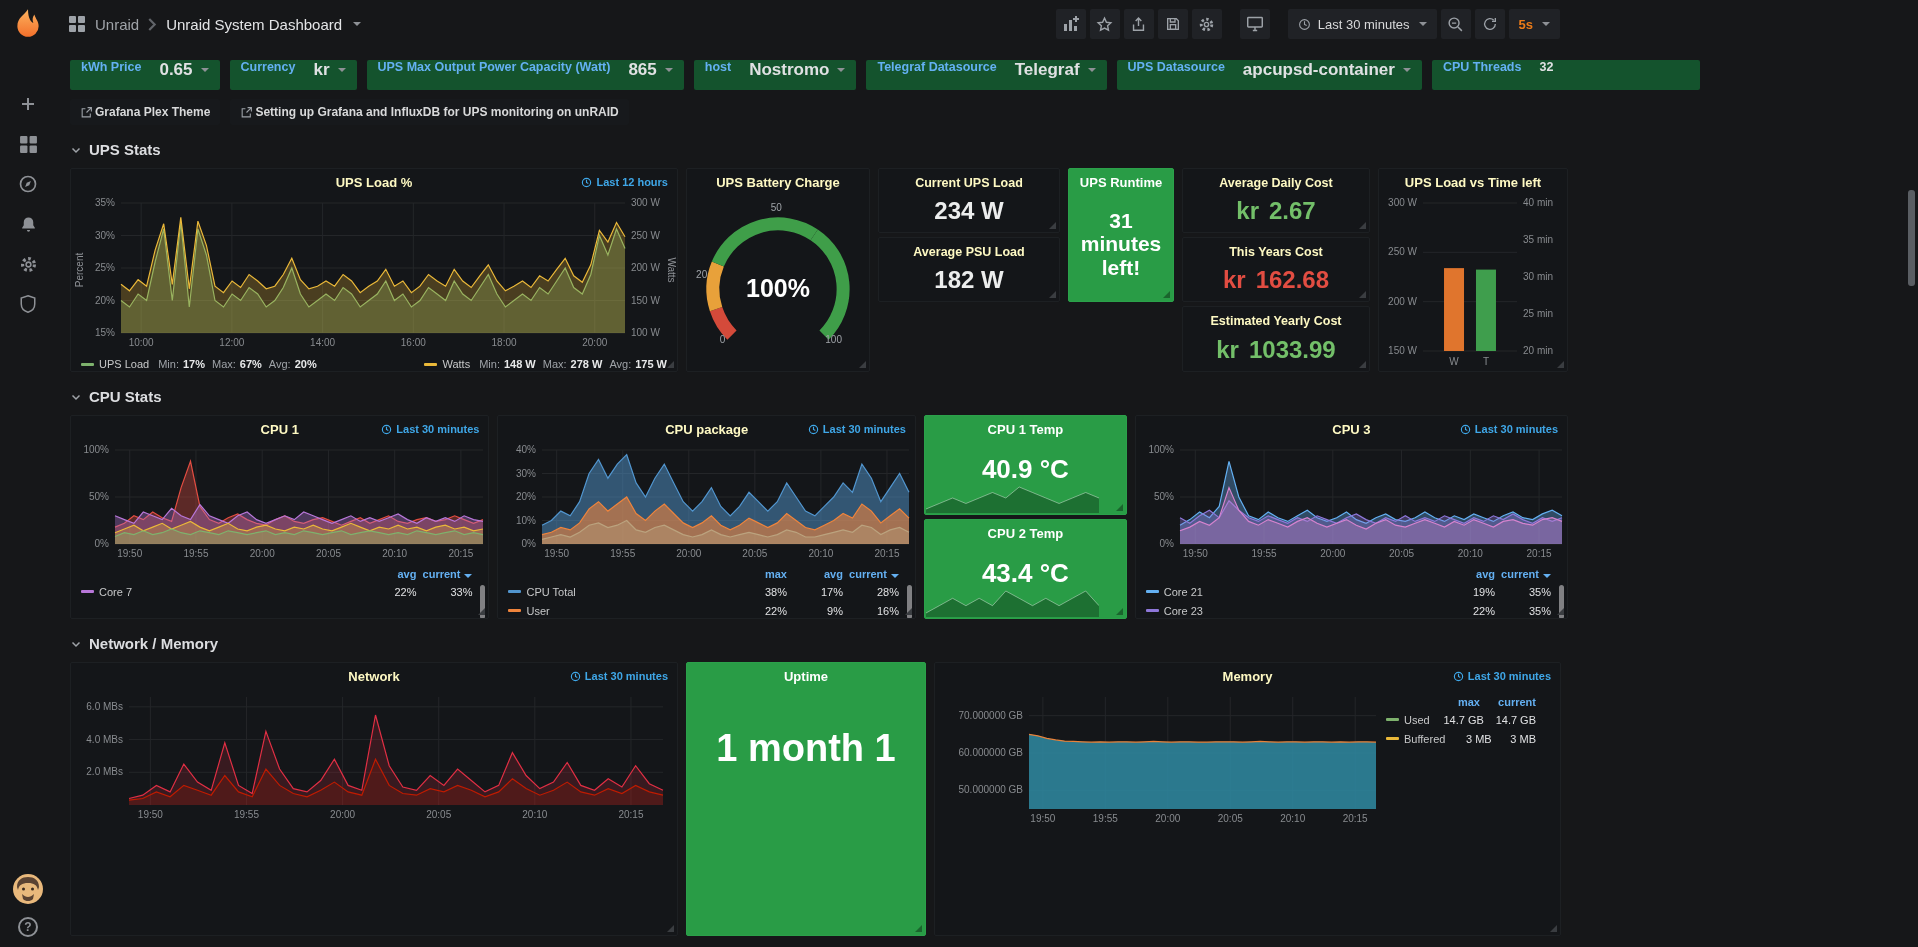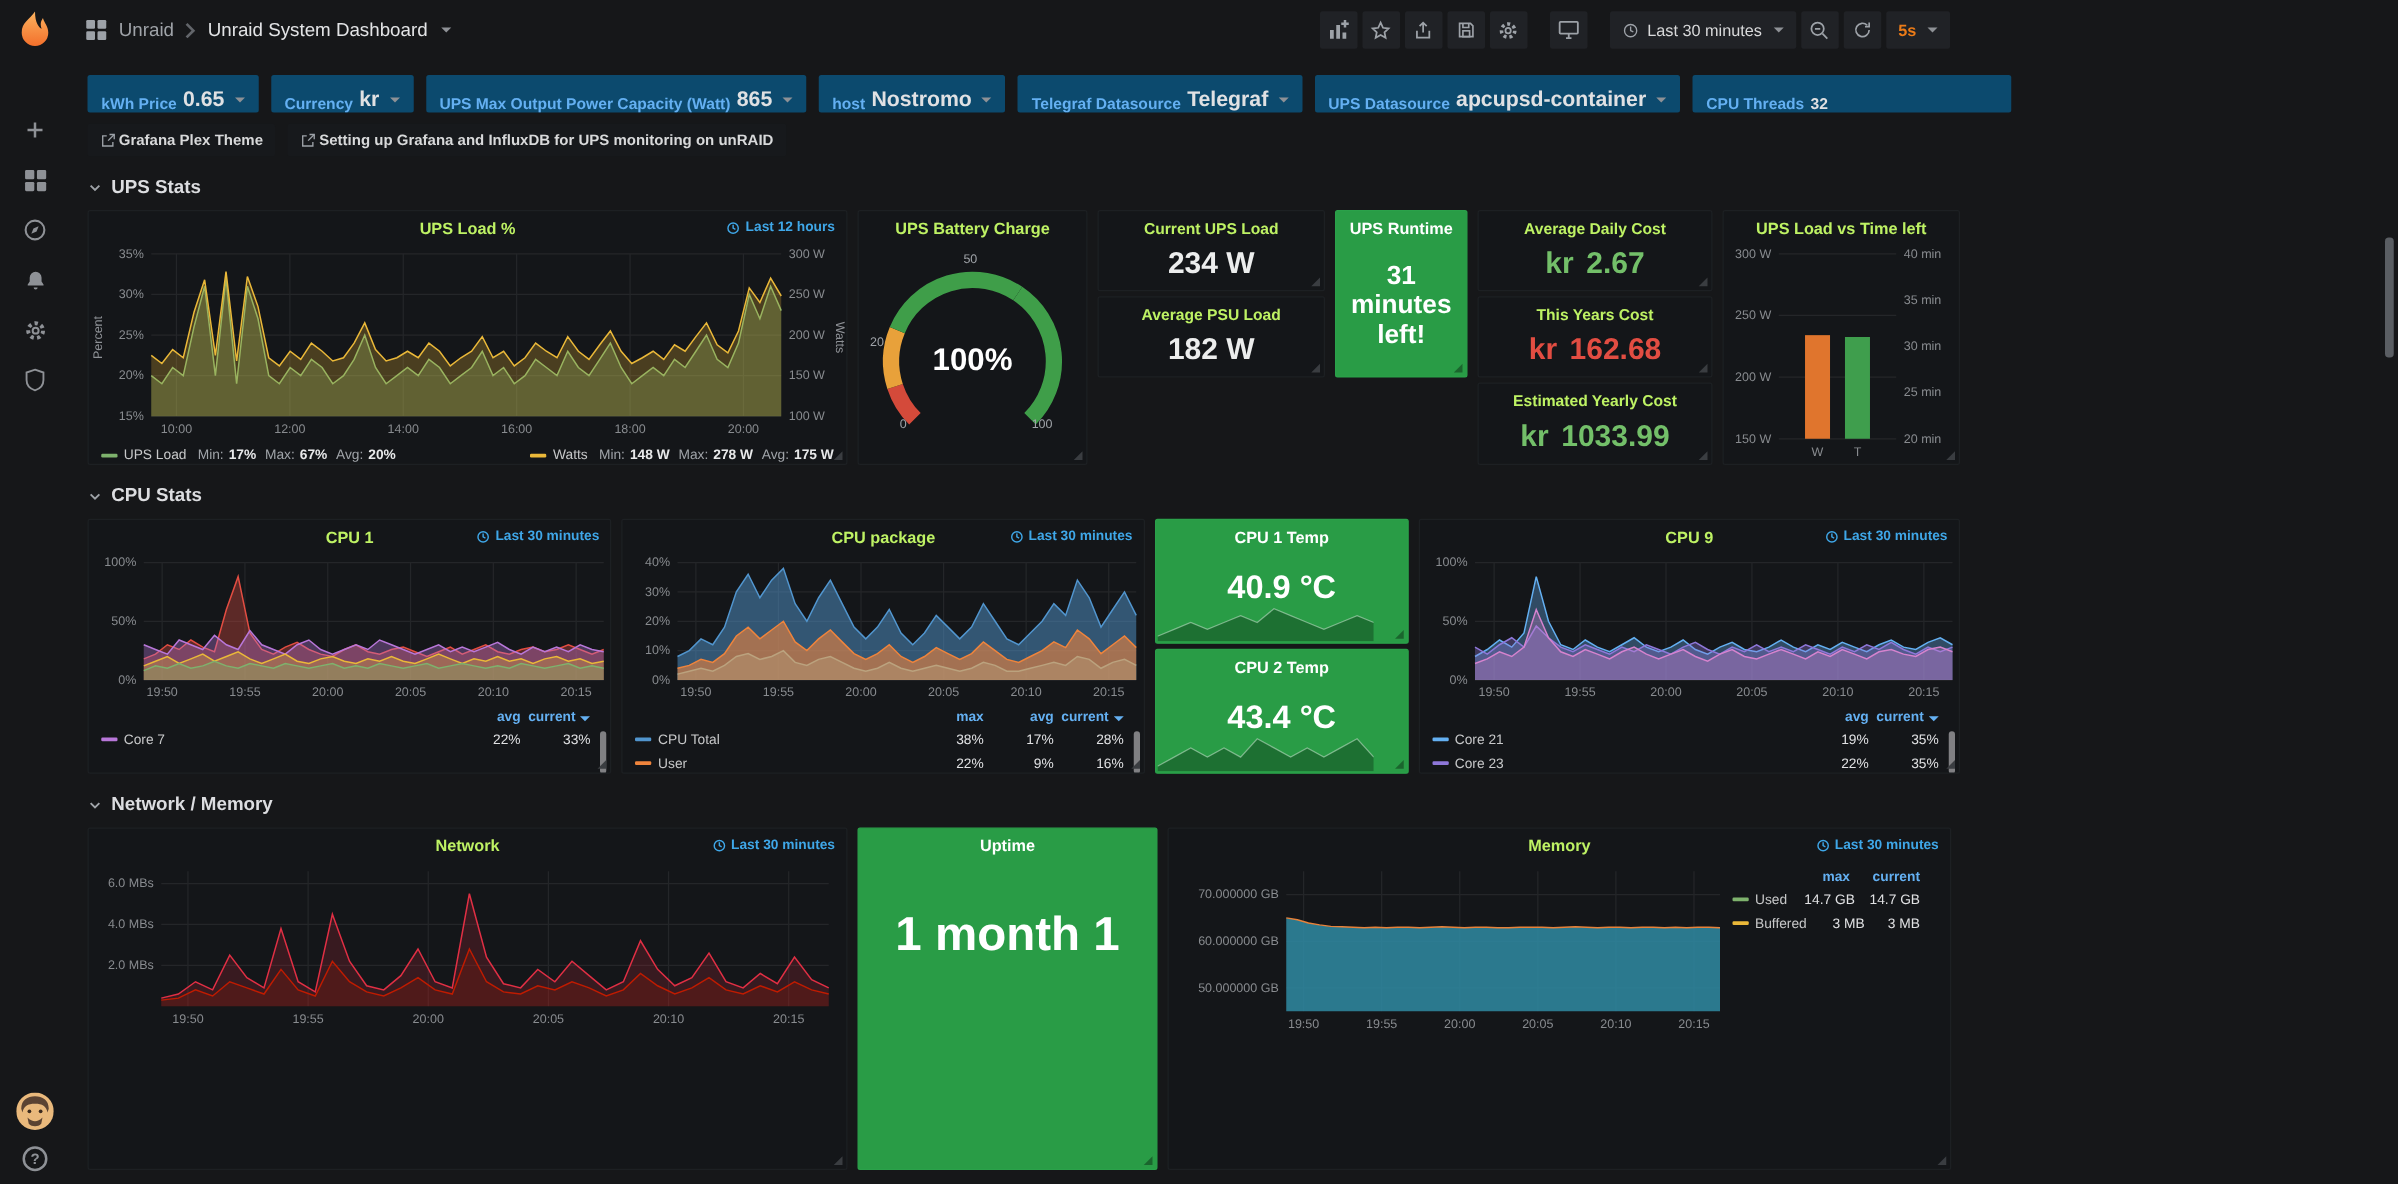--- a/index.html
+++ b/index.html
@@ -24,38 +24,38 @@
 .caret{width:0;height:0;border-left:4px solid transparent;border-right:4px solid transparent;border-top:4px solid #8e9196;display:inline-block;margin-left:2px}
 .nav-right{margin-left:auto;display:flex;align-items:center;gap:4px;padding-right:8px}
 .icon-btn{width:30px;height:30px;background:#202226;border-radius:2px;display:flex;align-items:center;justify-content:center;color:#9da2a8;cursor:pointer}
 .gap-l{margin-left:14px}
 .time-chip,.refresh-chip{height:30px;background:#202226;border-radius:2px;display:flex;align-items:center;gap:7px;padding:0 10px;font-size:13px;color:#d8d9da;cursor:pointer}
 .time-chip .clkcol{color:#9da2a8;display:flex}
 .refresh-chip .rint{color:#eb7b18;font-weight:700}
 
 .content{padding:12px 0 0 14px}
 .var-row{display:flex;align-items:center;gap:10px}
-.var-chip{height:30px;background:#0c4a6e;border-radius:2px;display:flex;align-items:flex-end;gap:5px;padding:0 11px;white-space:nowrap;cursor:pointer}
+.var-chip{height:30px;background:#14532d;border-radius:2px;display:flex;align-items:flex-start;gap:18px;padding:0 11px;white-space:nowrap;cursor:pointer}
 .var-label{color:#64b0f2;font-weight:700;font-size:12.5px}
 .var-value{color:#e0e1e3;font-weight:600;font-size:17px;display:flex;align-items:center;gap:6px}
 .var-input{width:150px;color:#e0e1e3;font-weight:600;font-size:12.5px;text-align:left}
 .link-row{display:flex;gap:10px;margin-top:9px}
 .link-chip{height:26px;background:#17191c;border-radius:2px;display:flex;align-items:center;gap:2px;padding:0 10px;font-size:12px;font-weight:600;color:#d8d9da;cursor:pointer}
 .link-chip .ext{color:#9da2a8;display:flex}
 
 .section-header{display:flex;align-items:center;gap:7px;margin:16px 0 10px 0;font-size:15px;font-weight:700;color:#dcdde0;cursor:pointer}
 .section-header .chev-ic{color:#9fa3a8;display:flex}
 .row{display:flex;gap:8px;margin-bottom:10px}
 .row-ups>.panel,.row-ups>.cluster{height:204px}
 .row-cpu>.panel,.row-cpu>.cluster{height:204px}
 .row-net>.panel{height:274px}
 
 .panel{background:#141619;border:1px solid #1d2023;border-radius:2px;position:relative;display:flex;flex-direction:column;overflow:hidden}
 .panel::after{content:"";position:absolute;right:3px;bottom:3px;width:0;height:0;border-left:7px solid transparent;border-bottom:7px solid #3a3d41}
-.panel-title{height:26px;flex-shrink:0;display:flex;align-items:center;justify-content:center;font-size:13px;font-weight:700;color:#bef264;cursor:pointer}
+.panel-title{height:26px;flex-shrink:0;display:flex;align-items:center;justify-content:center;font-size:13px;font-weight:700;color:#fef9c3;cursor:pointer}
 .time-badge{position:absolute;top:7px;right:9px;display:flex;align-items:center;gap:4px;color:#3fa7e8;font-size:11px;font-weight:700;cursor:pointer;z-index:3}
 .chart{flex:1;position:relative;min-height:0}
 .ylab{position:absolute;font-size:10px;color:#8e9196;z-index:2}
 .ylab.left{left:-9px;top:50%;transform:translateY(-50%) rotate(-90deg)}
 .ylab.right{right:-7px;top:50%;transform:translateY(-50%) rotate(90deg)}
 
 .w-ups-load{width:608px}.w-gauge{width:184px}.w-bar{width:190px}
 .w-cpu1{width:428px}.w-pkg{width:427px}.w-cpu2{width:442px}
 .w-net{width:608px}.w-uptime{width:240px}.w-mem{width:627px}
 
@@ -624,21 +624,21 @@
           <div class="panel green-panel">
             <div class="panel-title">CPU 2 Temp</div>
             <div class="temp-value">43.4 °C</div>
             <div class="spark"><svg width="173" height="30">
                   <path d="M0,30 L 0.0,26.0 L 13.3,18.7 L 26.6,11.3 L 39.9,18.7 L 53.2,11.3 L 66.5,18.7 L 79.8,4.0 L 93.2,11.3 L 106.5,18.7 L 119.8,11.3 L 133.1,18.7 L 146.4,11.3 L 159.7,4.0 L 173.0,18.7 L 173,30 Z" fill="rgba(0,0,0,0.28)"></path>
                   <polyline points="0.0,26.0 13.3,18.7 26.6,11.3 39.9,18.7 53.2,11.3 66.5,18.7 79.8,4.0 93.2,11.3 106.5,18.7 119.8,11.3 133.1,18.7 146.4,11.3 159.7,4.0 173.0,18.7" fill="none" stroke="rgba(255,255,255,0.4)" stroke-width="1"></polyline>
                 </svg></div>
           </div>
         </div>
         <div class="panel w-cpu2">
-          <div class="panel-title">CPU 9</div>
+          <div class="panel-title">CPU 3</div>
           <div class="time-badge">
             <svg width="11" height="11" viewBox="0 0 24 24" fill="none" stroke="currentColor" stroke-width="2.5">
                 <circle cx="12" cy="12" r="9"></circle>
                 <path d="M12 6v6l4 2"></path>
               </svg>
             <span>Last 30 minutes</span>
           </div>
           <div class="chart"><svg width="440" height="120">
                 <line x1="44" y1="8" x2="426" y2="8" stroke="#242629"></line>
                 <text x="38" y="11" text-anchor="end" fill="#888b8f" font-size="10">100%</text>

